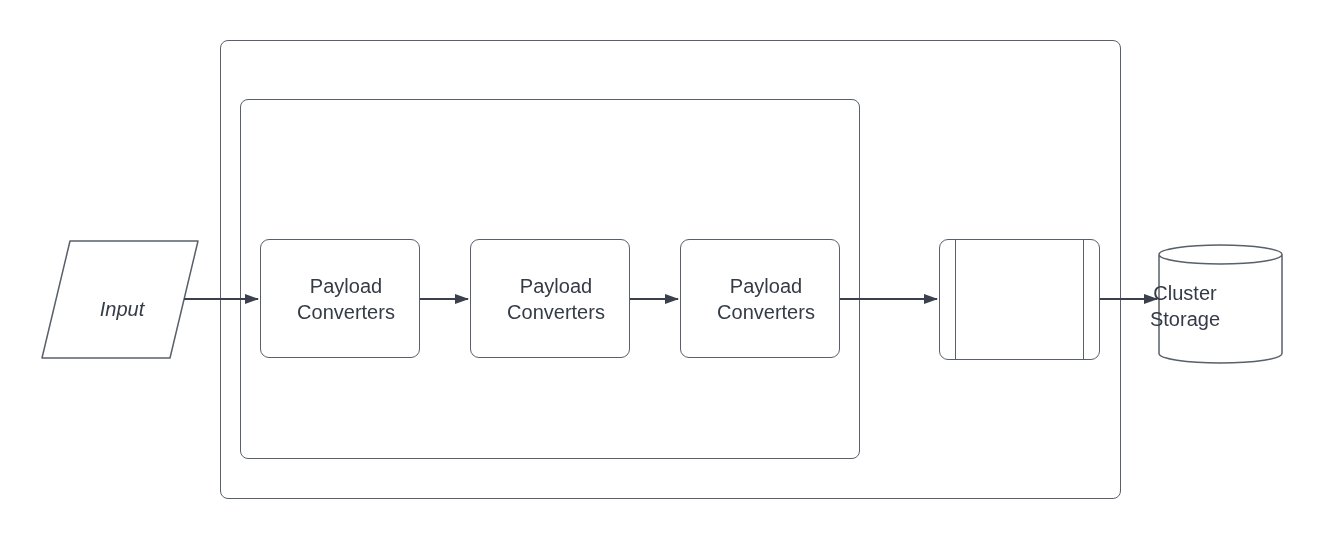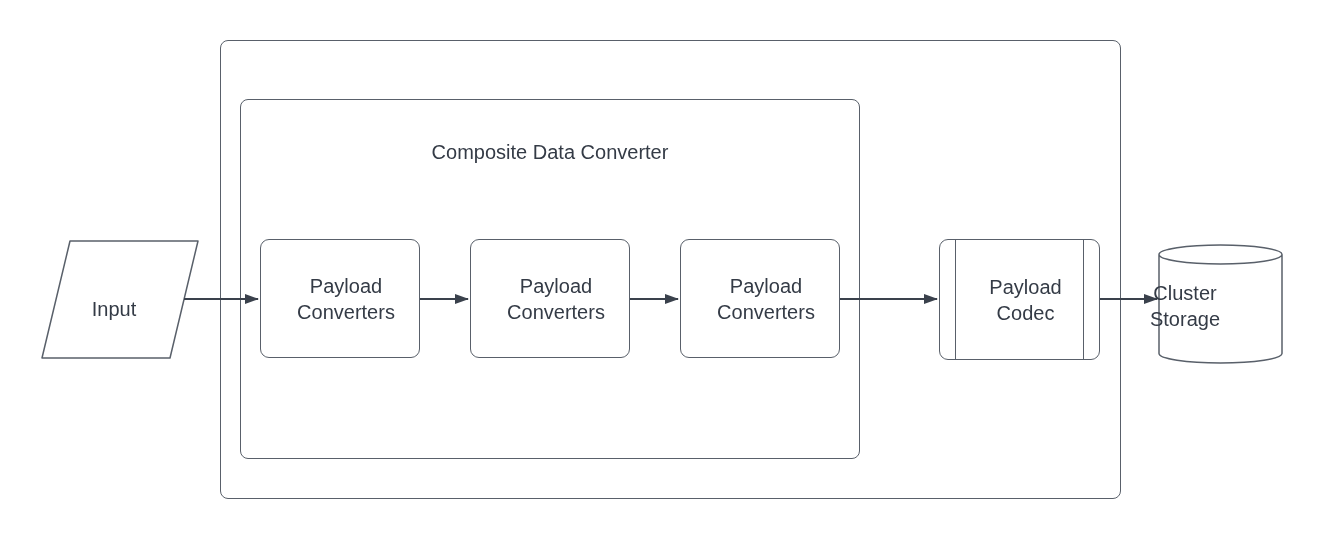--- a/index.html
+++ b/index.html
@@ -67,36 +67,34 @@
   }
 </style>
 </head>
 <body>
 
 <div class="canvas">
 
   <div class="container-box" style="left:220px; top:40px; width:901px; height:459px;"></div>
 
   <div class="container-box" style="left:240px; top:99px; width:620px; height:360px;"></div>
-  <div class="container-title" style="left:240px; top:139px; width:620px;">Composite Data Converter</div>
 
   <div class="node-rect" style="left:260px; top:239px; width:160px; height:119px;">
     <div class="node-label" style="width:130px;">Payload Converters</div>
   </div>
   <div class="node-rect" style="left:470px; top:239px; width:160px; height:119px;">
     <div class="node-label" style="width:130px;">Payload Converters</div>
   </div>
   <div class="node-rect" style="left:680px; top:239px; width:160px; height:119px;">
     <div class="node-label" style="width:130px;">Payload Converters</div>
   </div>
 
   <div class="node-rect" style="left:939px; top:239px; width:161px; height:121px;">
     <div class="codec-line" style="left:15px;"></div>
     <div class="codec-line" style="right:15px;"></div>
-    <div class="node-label" style="width:110px;">Payload Codec</div>
   </div>
 
   <svg class="edge-layer" width="1320" height="540" viewBox="0 0 1320 540">
     <defs>
       <marker id="arrow" markerWidth="16" markerHeight="12" refX="13" refY="5" orient="auto" markerUnits="userSpaceOnUse">
         <path d="M0,0 L14,5 L0,10 Z" fill="#3a414c"></path>
       </marker>
     </defs>
 
     <path d="M70,241 L198,241 L170,358 L42,358 Z" fill="#ffffff" stroke="#59606a" stroke-width="1.5" stroke-linejoin="round"></path>
@@ -104,17 +102,17 @@
     <path d="M1159,254.5 a61.5,9.5 0 0 1 123,0 l0,99 a61.5,9.5 0 0 1 -123,0 z
              M1159,254.5 a61.5,9.5 0 0 0 123,0" fill="#ffffff" stroke="#59606a" stroke-width="1.5"></path>
 
     <line x1="184" y1="299" x2="258" y2="299" stroke="#3a414c" stroke-width="2" marker-end="url(#arrow)"></line>
     <line x1="420" y1="299" x2="468" y2="299" stroke="#3a414c" stroke-width="2" marker-end="url(#arrow)"></line>
     <line x1="630" y1="299" x2="678" y2="299" stroke="#3a414c" stroke-width="2" marker-end="url(#arrow)"></line>
     <line x1="840" y1="299" x2="937" y2="299" stroke="#3a414c" stroke-width="2" marker-end="url(#arrow)"></line>
     <line x1="1100" y1="299" x2="1157" y2="299" stroke="#3a414c" stroke-width="2" marker-end="url(#arrow)"></line>
   </svg>
 
-  <div class="float-label" style="left:36px; top:241px; width:156px; height:136px;">Input</div>
+  <div class="float-label" style="left:44px; top:241px; width:156px; height:136px;font-style:italic;">Input</div>
 
   <div class="float-label" style="left:1117px; top:252px; width:136px; height:108px;">Cluster Storage</div>
 
 </div>
 
 </body></html>

